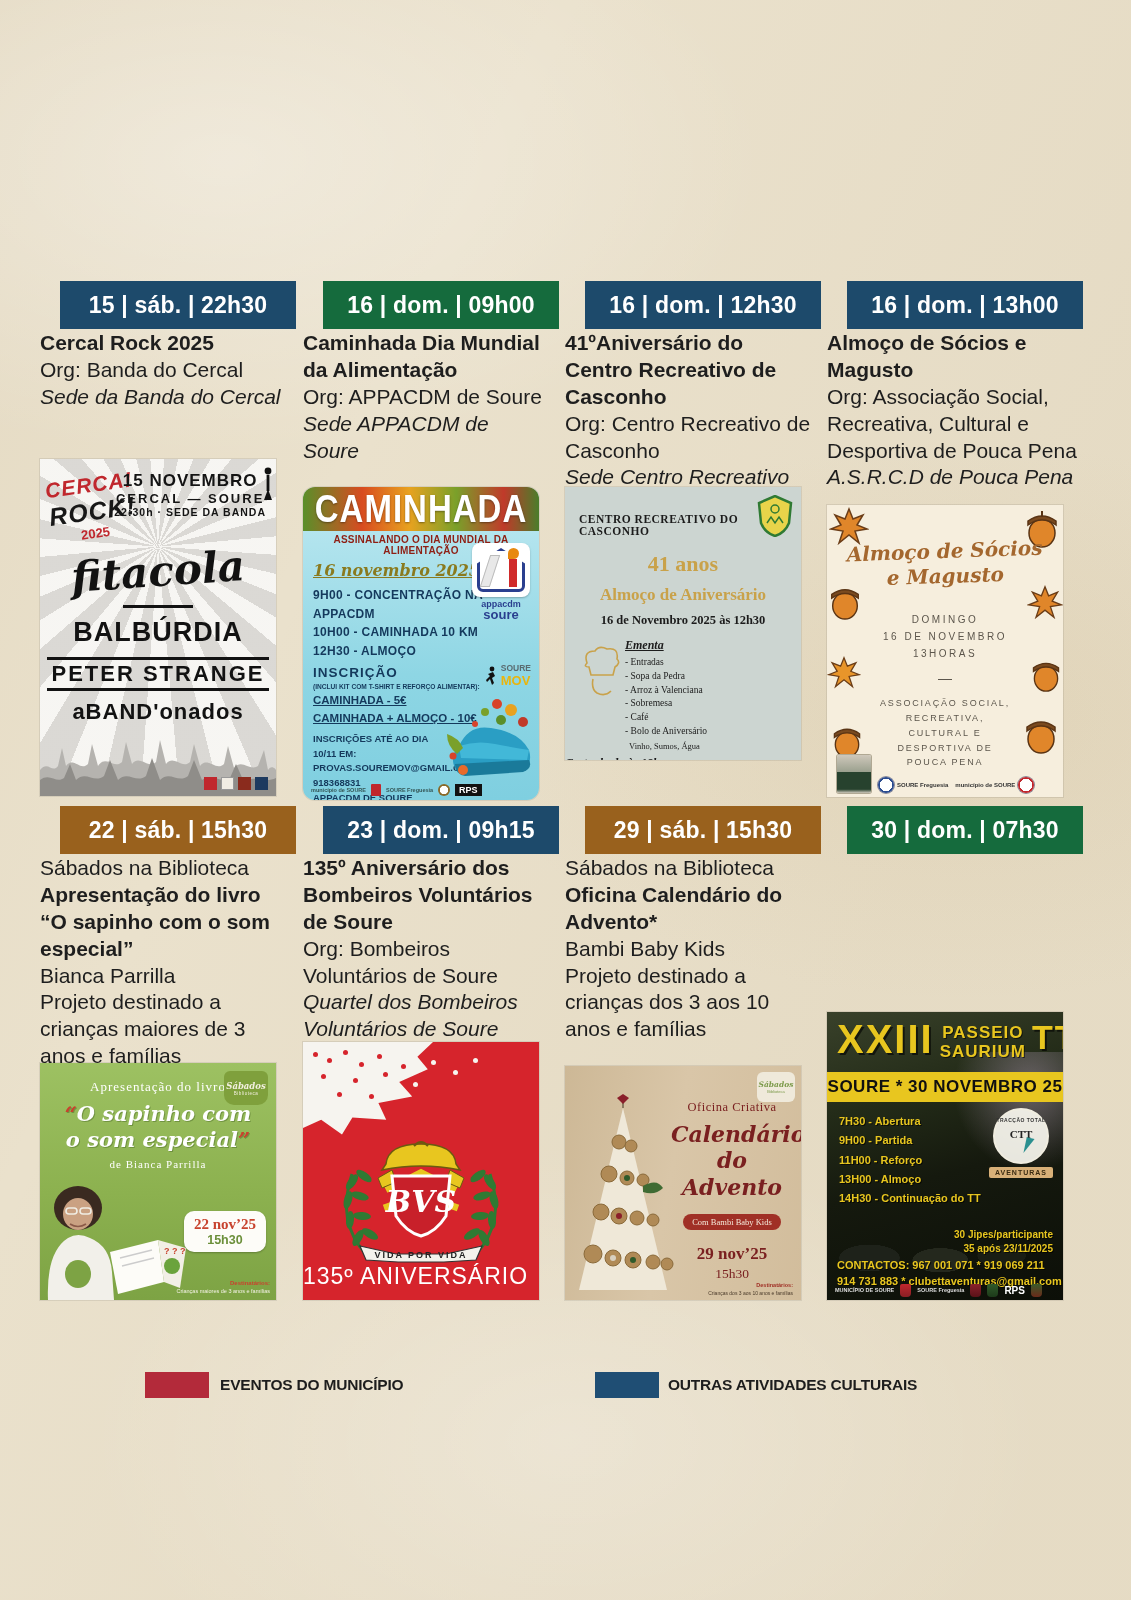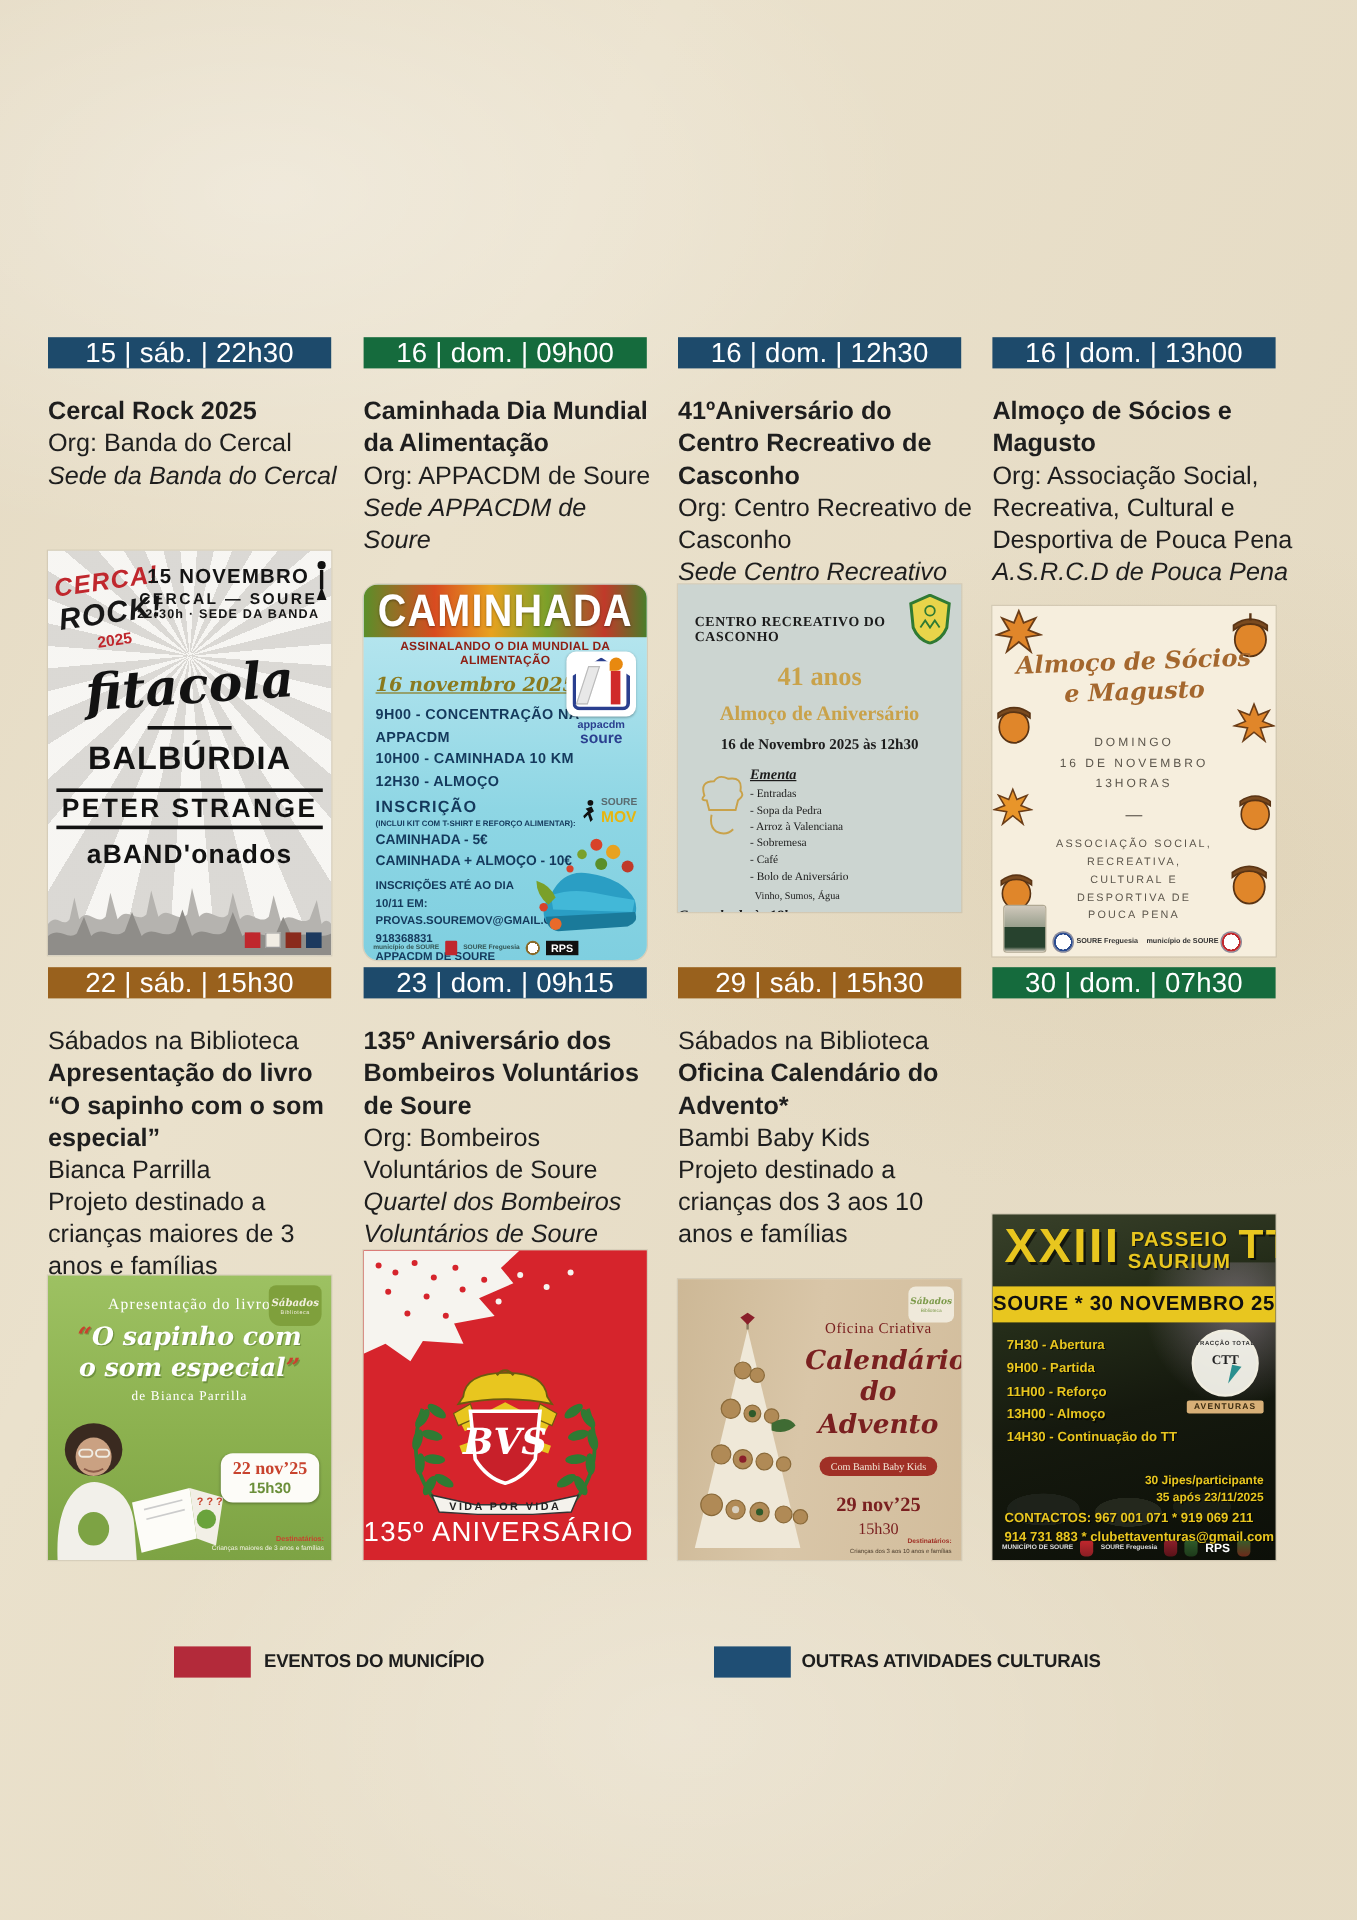--- a/index.html
+++ b/index.html
@@ -6,22 +6,22 @@
   body { font-family:"Liberation Sans", sans-serif; }
   .page { position:relative; width:1131px; height:1600px; overflow:hidden;
     background:#eae1cc;
     background-image:
       radial-gradient(ellipse 900px 500px at 20% 10%, rgba(255,255,255,.35), rgba(255,255,255,0) 60%),
       radial-gradient(ellipse 700px 400px at 85% 45%, rgba(210,190,150,.25), rgba(210,190,150,0) 70%),
       radial-gradient(ellipse 800px 500px at 50% 90%, rgba(255,255,255,.25), rgba(255,255,255,0) 60%),
       linear-gradient(115deg, rgba(190,170,130,.12) 0%, rgba(255,255,255,0) 30%, rgba(190,170,130,.10) 70%);
   }
   
-  .badge { position:absolute; width:236px; height:26px; display:flex; align-items:center; justify-content:center;
-    color:#fff; font-weight:400; font-size:23px; letter-spacing:.2px; }
+  .badge { position:absolute; width:236px; height:48px; display:flex; align-items:center; justify-content:center;
+    color:#fff; font-weight:700; font-size:23px; letter-spacing:.2px;margin-left:20px; }
   .badge.blue  { background:#1d4a6b; }
   .badge.green { background:#156b3d; }
   .badge.brown { background:#99611d; }
   
   .card-text { position:absolute; width:246px; font-size:21px; line-height:1.28; color:#1e1e1e; }
   .card-text p { margin:0; }
   .b { font-weight:700; }
   .i { font-style:italic; }
   
   .poster { position:absolute; width:236px; overflow:hidden; box-shadow:0 0 0 1px rgba(0,0,0,.08); }
@@ -51,21 +51,21 @@
   
   .p-cam { background:linear-gradient(#bfe9f1 0%, #8ed6e4 60%, #7fcfe0 100%); }
   .cam-band { height:44px; display:flex; align-items:center; justify-content:center;
     background:linear-gradient(90deg,#5a8f2a,#d84b20 25%,#e8a21f 45%,#7aa02a 65%,#c03a2a 85%,#4a7d2a); }
   .cam-band span { color:#fff; font-weight:900; font-size:33px; letter-spacing:1px; text-shadow:0 1px 2px rgba(0,0,0,.4); transform:scaleY(1.15); }
   .cam-sub { text-align:center; color:#8e1f14; font-weight:800; font-size:10px; margin-top:3px; letter-spacing:.2px; }
   .cam-date { margin:5px 0 0 10px; color:#8a7a1f; font-weight:800; font-style:italic; font-size:16px; text-decoration:underline; font-family:"DejaVu Serif", serif; }
   .cam-sch { margin:6px 0 0 10px; color:#14395c; font-weight:800; font-size:12px; line-height:1.55; letter-spacing:.3px; }
   .cam-insc { margin:5px 0 0 10px; color:#14395c; font-weight:800; font-size:13.5px; letter-spacing:1px; }
   .cam-kit { margin:3px 0 0 10px; color:#14395c; font-weight:700; font-size:6.6px; }
-  .cam-pr { margin:2px 0 0 10px; color:#14395c; font-weight:800; font-size:11.5px; line-height:1.5; }
+  .cam-pr { margin:2px 0 0 10px; color:#14395c; font-weight:800; font-size:11.5px; line-height:1.5;text-decoration:underline; }
   .cam-dl { margin:5px 0 0 10px; color:#14395c; font-weight:800; font-size:9.5px; line-height:1.55; width:130px; }
   .cam-logos { position:absolute; left:8px; bottom:4px; display:flex; align-items:center; gap:5px; }
   .cam-logos .t1 { font-size:5.5px; font-weight:700; color:#355; line-height:1.1; }
   .cam-rps { background:#111; color:#fff; font-weight:900; font-size:9px; padding:1px 4px; }
   .cam-appacdm { position:absolute; right:6px; top:56px; width:64px; text-align:center; }
   .cam-appacdm .box { width:58px; height:54px; margin:0 auto; background:#fff; border-radius:8px; position:relative; box-shadow:0 1px 2px rgba(0,0,0,.25); }
   .cam-appacdm .pent { position:absolute; inset:5px; border:3px solid #2a3f8f; border-radius:6px; clip-path:polygon(50% 0, 100% 35%, 100% 100%, 0 100%, 0 35%); }
   .cam-appacdm .slash { position:absolute; left:13px; top:12px; width:10px; height:32px; background:#e8e8e8; border:1px solid #bbb; transform:skewX(-18deg); }
   .cam-appacdm .ibar { position:absolute; right:13px; top:16px; width:8px; height:28px; background:#d02a2a; }
   .cam-appacdm .idot { position:absolute; right:11px; top:5px; width:11px; height:11px; background:#e8890f; border-radius:50% 50% 50% 0; }

